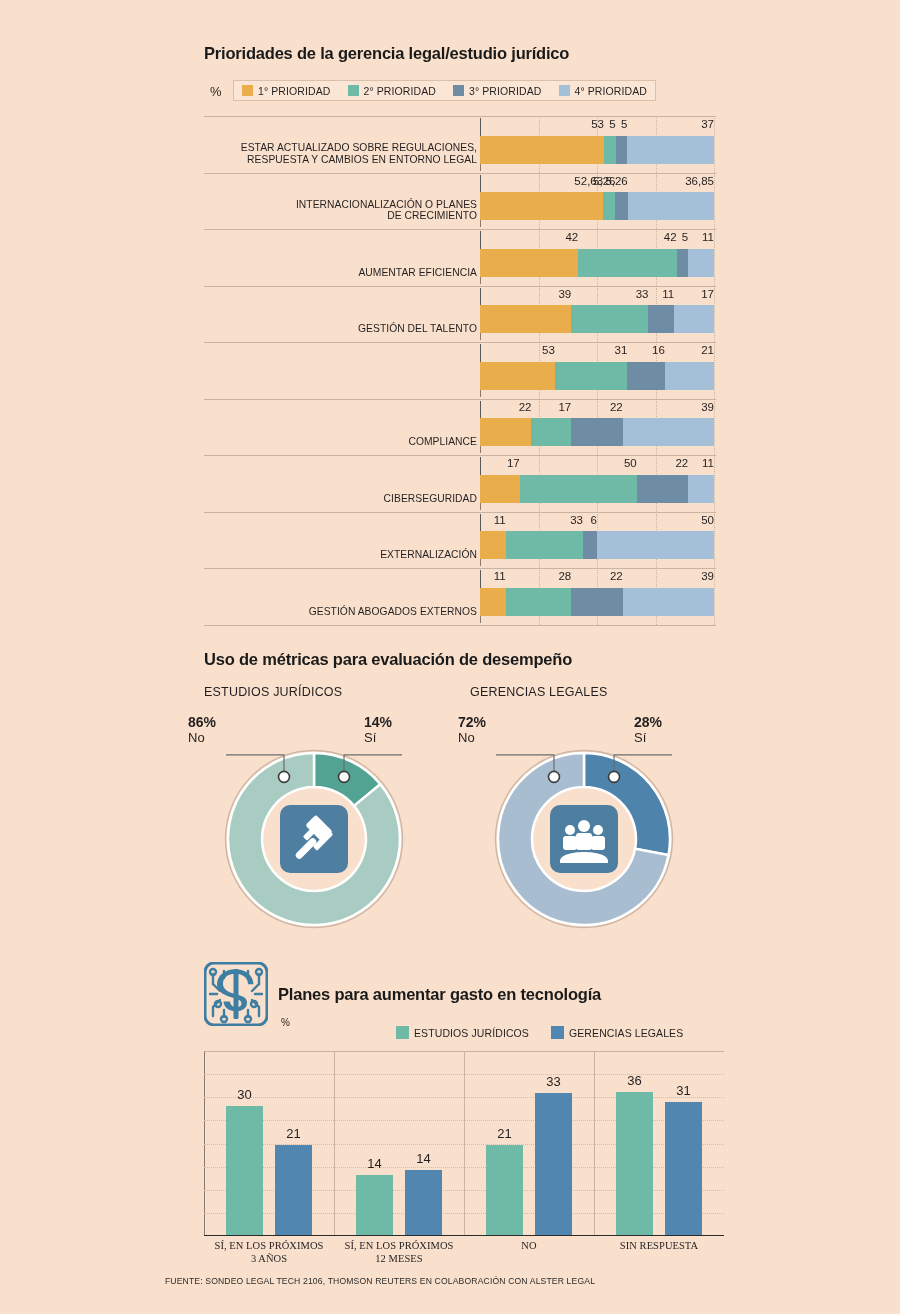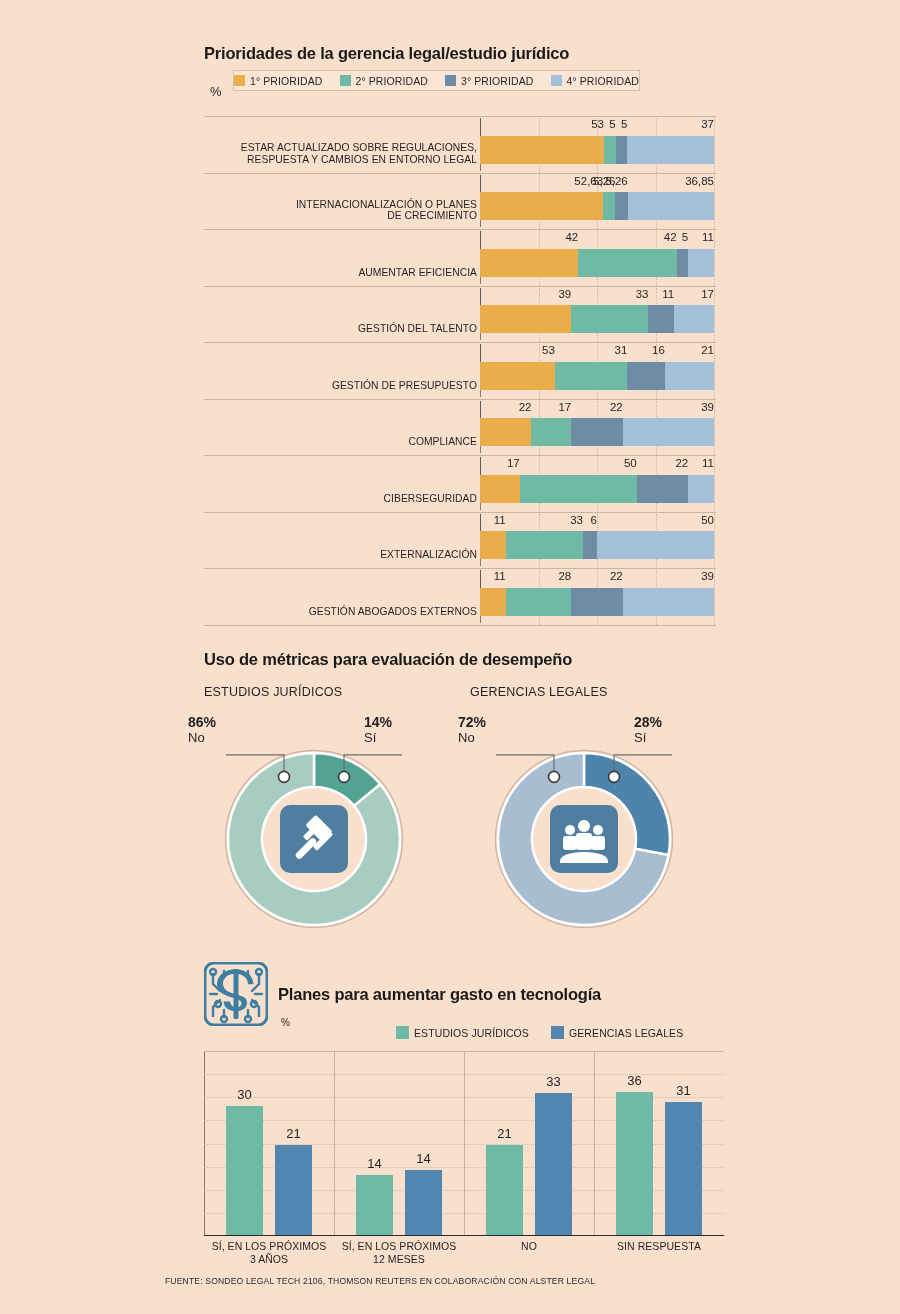--- a/index.html
+++ b/index.html
@@ -15,24 +15,24 @@
 
   
   .abs{position:absolute;}
   .h1{
     font-weight:bold;font-size:16.5px;letter-spacing:-0.2px;color:#1a1a1a;
   }
   .caps{font-size:11px;letter-spacing:0.1px;color:#231f20;}
   #sec1-title{left:204px;top:44px;}
   #sec1-pct{left:210px;top:84px;font-size:13px;}
   #legend1{
-    left:233px;top:70px;
+    left:233px;top:80px;
     border:1px solid #d8c0ad;background:#fbe6d5;
     height:21px;box-sizing:border-box;
-    display:flex;align-items:center;padding:0 0;
+    display:flex;align-items:center;padding:0 8px;
   }
   #legend1 .li{display:flex;align-items:center;margin-right:17px;}
   #legend1 .li:last-child{margin-right:0;}
   .swatch{width:11px;height:11px;margin-right:5px;display:inline-block;}
   .lgtxt{font-size:10.5px;letter-spacing:0.1px;}
 
   .barchart{position:absolute;left:204px;top:116px;width:512px;}
   .brow{position:relative;height:56.5px;}
   .brow .hr{position:absolute;left:0;right:0;top:0;height:1px;background:#c9b3a2;}
   .brow .label{
@@ -75,21 +75,21 @@
   .bchart{position:absolute;left:204px;top:1051px;width:520px;height:185px;}
   .bchart .frame{position:absolute;left:0;top:0;right:0;bottom:0;
      border-left:1px solid #8a7a6d;border-top:1px solid #c9b3a2;}
   .bchart .gl{position:absolute;left:0;right:0;height:0;border-top:1px dotted #d3bcaa;}
   .bchart .sep{position:absolute;top:0;bottom:0;width:0;border-left:1px solid #c9b3a2;}
   .bchart .base{position:absolute;left:0;right:0;bottom:0;height:1px;background:#2b2b2b;}
   .grp{position:absolute;bottom:1px;height:184px;display:flex;align-items:flex-end;justify-content:center;}
   .grp .b{width:37px;margin:0 6px;position:relative;}
   .grp .b .v{position:absolute;left:0;right:0;top:-19px;text-align:center;font-size:13px;}
   .xlabels{position:absolute;left:204px;top:1240px;width:520px;height:30px;}
-  .xlabels div{position:absolute;text-align:center;font-size:10.5px;line-height:12.5px;letter-spacing:0.05px;}
+  .xlabels div{position:absolute;text-align:center;font-size:10.5px;line-height:12.5px;letter-spacing:0.05px;font-family:Liberation Serif, serif;}
   #source{position:absolute;left:0;top:1276px;width:900px;text-align:center;
     font-size:8.6px;letter-spacing:0.15px;color:#2b2b2b;padding-right:140px;box-sizing:border-box;}
 </style>
 </head>
 <body>
 
 <div class="canvas">
 
   <div class="abs h1" id="sec1-title">Prioridades  de la gerencia legal/estudio jurídico</div>
   <div class="abs" id="sec1-pct">%</div>
@@ -214,23 +214,20 @@
           <div class="vals">
             <span style="left: 91.26px;">39</span>
             <span style="left: 168.48px;">33</span>
             <span style="left: 194.22px;">11</span>
             <span style="left: 234px;">17</span>
           </div>
         </div>
       </div>
       <div class="brow">
         <div class="hr"></div>
-        <div class="label">
-          <div>GESTIÓN DE PRESUPUESTO</div>
-        </div>
         <div class="plot">
           <div class="axis"></div>
           <div class="axisb"></div>
           <div class="tick" style="left: 58.5px;"></div>
           <div class="tick" style="left: 117px;"></div>
           <div class="tick" style="left: 175.5px;"></div>
           <div class="tick" style="left: 234px;"></div>
           <div class="bars">
             <div style="width: 74.88px; background: rgb(233, 173, 76);"></div>
             <div style="width: 72.54px; background: rgb(110, 186, 166);"></div>

